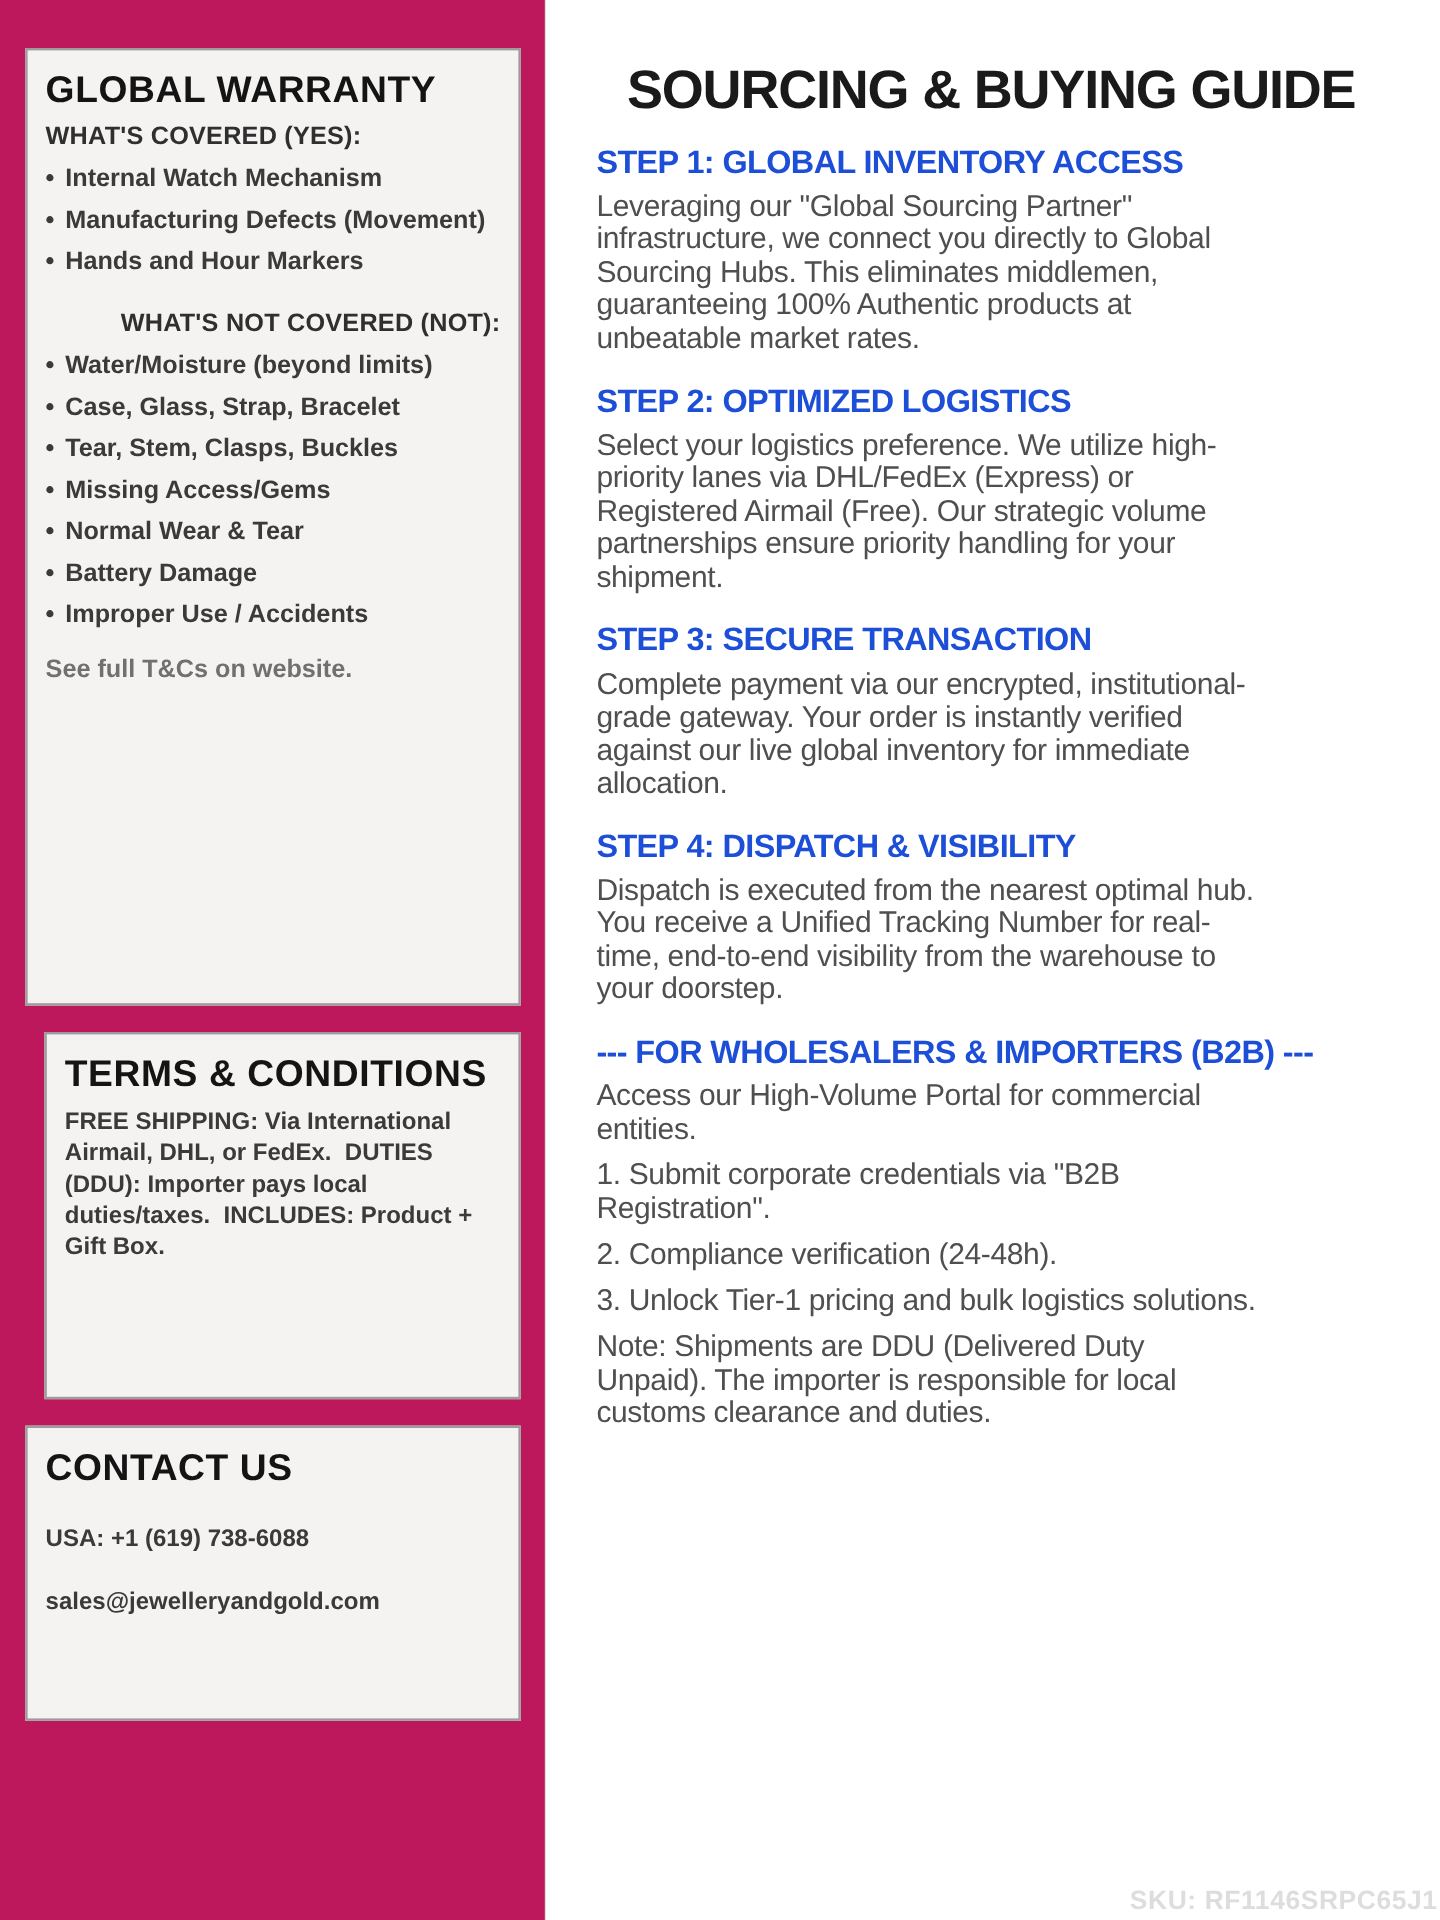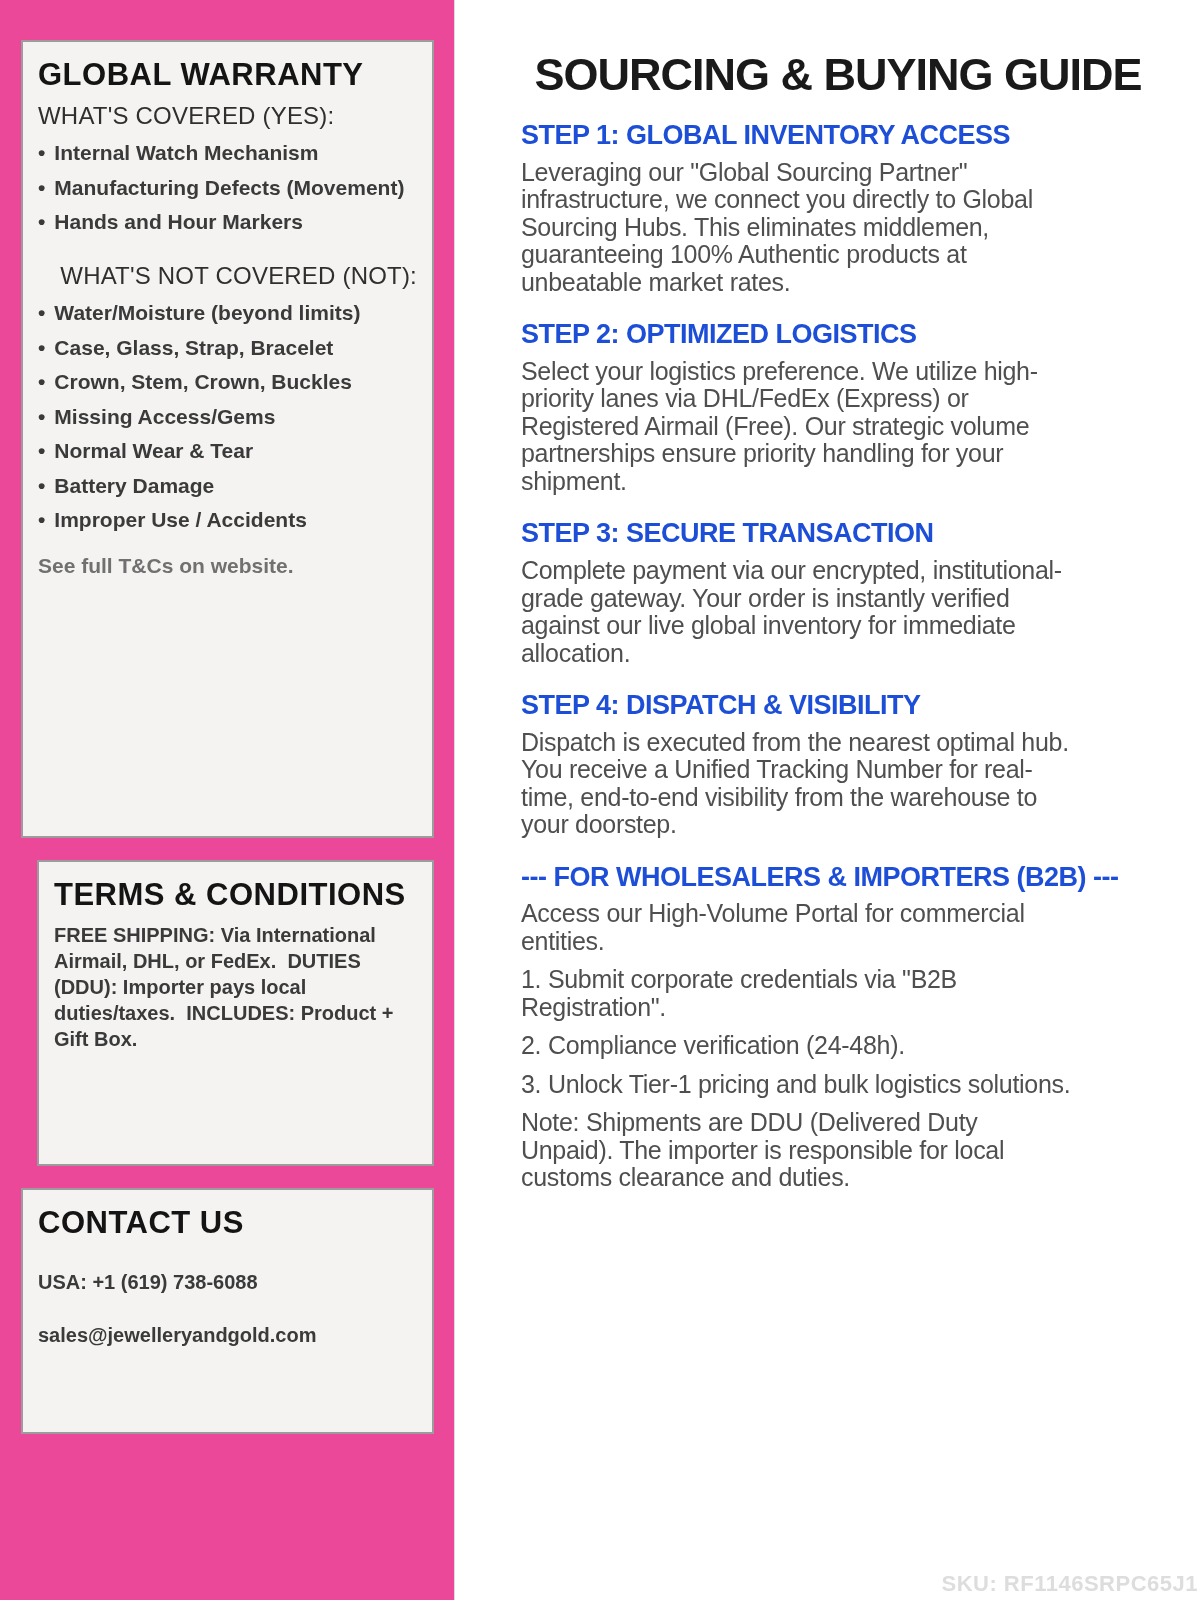--- a/index.html
+++ b/index.html
@@ -8,41 +8,41 @@
     font-family: "Liberation Sans", sans-serif;
     background: #ffffff;
     position: relative;
     overflow: hidden;
   }
   .page { display: flex; width: 1200px; height: 1600px; }
 
   
   .sidebar {
     width: 455px; height: 1600px;
-    background: #ec4899;
+    background: #be185d;
     border-right: 1px solid #dcdcdc;
     padding: 40px 20px 0 21px;
     flex: 0 0 auto;
   }
   .side-box {
     background: #f4f3f1;
     border: 2px solid #9c9c9c;
     padding: 16px 15px;
     margin-bottom: 22px;
     overflow: hidden;
   }
   .box-warranty { height: 798px; }
   .box-terms    { height: 306px; margin-left: 16px; }
   .box-contact  { height: 246px; }
   .side-title {
     font-size: 31px; font-weight: bold; color: #141414;
     letter-spacing: 0.5px; line-height: 1.1; margin-bottom: 10px;
   }
   .side-subhead {
-    font-size: 24px; font-weight: normal; color: #2f2f2f;
+    font-size: 21px; font-weight: bold; color: #2f2f2f;
     margin-top: 6px; margin-bottom: 12px; letter-spacing: 0.2px;
   }
   .side-subhead.gap-top { margin-top: 30px; text-align: right; }
   ul.side-list { list-style: none; }
   ul.side-list li {
     font-size: 21px; font-weight: bold; color: #3a3a3a;
     line-height: 21px; margin-bottom: 13.5px;
     display: flex; align-items: baseline;
   }
   .dot { margin-right: 9px; color: #3a3a3a; }
@@ -55,21 +55,21 @@
     line-height: 26px; white-space: pre-wrap;
   }
   .contact-line {
     font-size: 20px; font-weight: bold; color: #3a3a3a;
     margin-bottom: 19px; line-height: 21px; margin-top: 32px;
   }
 
   
   .main {
     flex: 1 1 auto;
-    padding: 0 0 0 66px;
+    padding: 0 0 0 42px;
     position: relative;
   }
   .main-title {
     font-size: 45px; font-weight: bold; color: #1a1a1a;
     letter-spacing: -1px;
     text-align: center;
     margin: 52px 45px 10px 0;
     line-height: 1.0;
   }
   .step-heading {
@@ -125,21 +125,21 @@
         <li>
             <span class="dot">•</span>
             <span>Water/Moisture (beyond limits)</span>
           </li>
         <li>
             <span class="dot">•</span>
             <span>Case, Glass, Strap, Bracelet</span>
           </li>
         <li>
             <span class="dot">•</span>
-            <span>Crown, Stem, Crown, Buckles</span>
+            <span>Tear, Stem, Clasps, Buckles</span>
           </li>
         <li>
             <span class="dot">•</span>
             <span>Missing Access/Gems</span>
           </li>
         <li>
             <span class="dot">•</span>
             <span>Normal Wear &amp; Tear</span>
           </li>
         <li>

